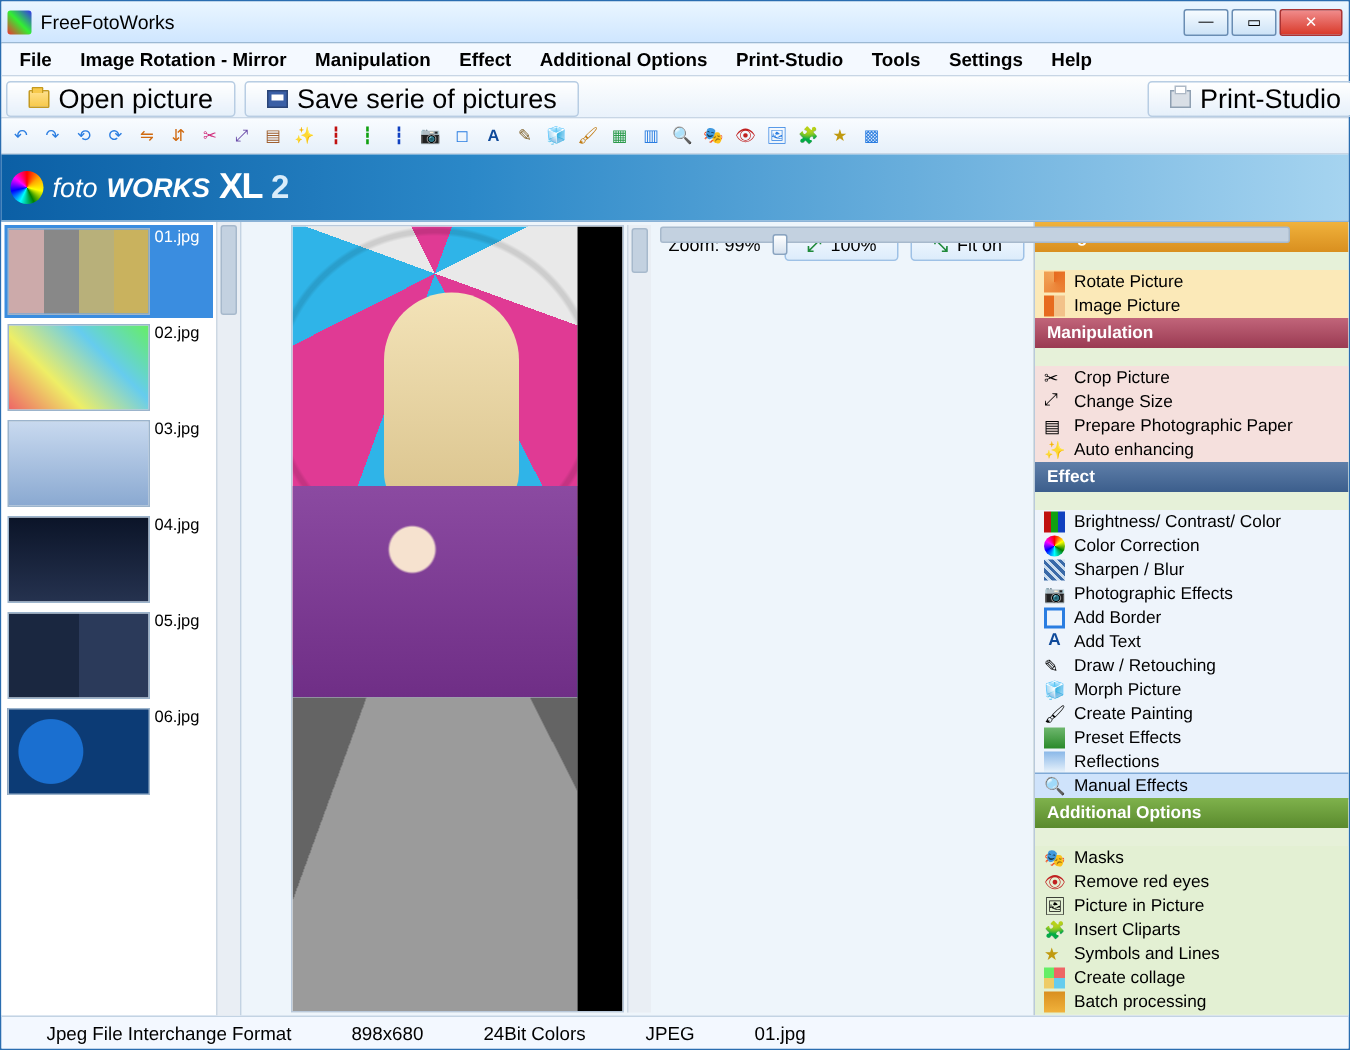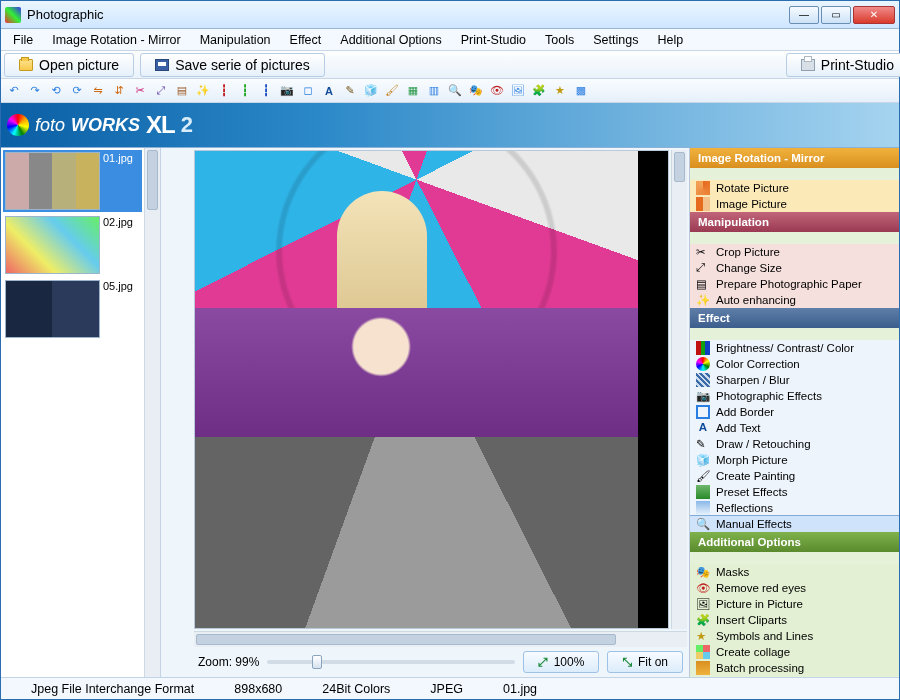--- a/index.html
+++ b/index.html
@@ -5,22 +5,22 @@
   * { box-sizing: border-box; font-family: "Segoe UI", Tahoma, sans-serif; }
   html,body { margin:0; padding:0; width:900px; height:700px; overflow:hidden; background:#d6e4f0; }
   .window { width:900px; height:700px; border:1px solid #2a6db0; display:flex; flex-direction:column; background:#eaf3fb; }
   .titlebar { height:28px; background:linear-gradient(#eaf6ff,#cfe6ff); display:flex; align-items:center; padding:0 4px; border-bottom:1px solid #9bb8d3; }
   .titlebar .app-icon { width:16px; height:16px; background:linear-gradient(45deg,#e33,#3e3,#33e); border-radius:2px; margin-right:6px;}
   .titlebar .title { flex:1; font-size:13px; color:#000; }
   .winbtns { display:flex; gap:2px; }
   .winbtn { width:30px; height:18px; border:1px solid #6a8db3; border-radius:2px; background:linear-gradient(#f6fbff,#cde3f7); font-size:10px; display:flex; align-items:center; justify-content:center; cursor:pointer; }
   .winbtn.close { background:linear-gradient(#f08b8b,#d93a2a); color:#fff; border-color:#a33; width:42px;}
   .menubar { height:22px; background:#f4f9ff; border-bottom:1px solid #c8d6e5; display:flex; align-items:center; padding:0 4px; font-size:12.5px; gap:3px;}
-  .menubar .mitem { padding:2px 8px; cursor:pointer; border-radius:2px;}
-  .bigtoolbar { height:28px; border-bottom:1px solid #c8d6e5; background:linear-gradient(#fdfefe,#e9f2fb); display:flex; align-items:center; font-size:14px;}
+  .menubar .mitem { padding:2px 8px; cursor:pointer; border-radius:2px;font-weight:bold;}
+  .bigtoolbar { height:28px; border-bottom:1px solid #c8d6e5; background:linear-gradient(#fdfefe,#e9f2fb); display:flex; align-items:flex-end; font-size:18px;}
   .tbtn { display:flex; align-items:center; gap:6px; height:24px; padding:0 14px; border:1px solid #b8cde3; border-radius:3px; margin:0 3px; background:linear-gradient(#ffffff,#e6f0fa); cursor:pointer; white-space:nowrap;}
   .tbtn .tic { width:14px; height:12px; }
   .ic-folder { background:linear-gradient(#ffe08a,#f7c94b); border:1px solid #c59a1f; border-radius:1px; position:relative;}
   .ic-folder::before{content:"";position:absolute;top:-3px;left:1px;width:6px;height:3px;background:#f7c94b;border:1px solid #c59a1f;border-bottom:none;border-radius:1px 1px 0 0;}
   .ic-floppy { background:#3a5fa5; border:1px solid #2a4577; position:relative;}
   .ic-floppy::after{content:"";position:absolute;left:2px;right:2px;top:2px;height:4px;background:#fff;}
   .ic-printer { width:14px;height:12px;background:#d9dfe6;border:1px solid #8fa0b2; position:relative;}
   .ic-printer::before{content:"";position:absolute;left:2px;right:2px;top:-4px;height:4px;background:#fff;border:1px solid #aeb9c6;}
   .smalltoolbar { height:24px; background:linear-gradient(#f9fcff,#e6f0fa); border-bottom:1px solid #c8d6e5; display:flex; align-items:center; padding:0 4px; gap:3px; }
   .sbtn { width:18px; height:18px; border:1px solid transparent; border-radius:2px; display:flex; align-items:center; justify-content:center; cursor:pointer; font-size:11px;}
@@ -36,21 +36,21 @@
   .thumb .timg { width:95px; height:58px; border:1px solid #9cb4cc; background:#ddd;}
   .thumb .tname { font-size:11px; padding-left:3px;}
   .timg.i1{background:linear-gradient(90deg,#caa 0 25%, #888 25% 50%, #b8b07a 50% 75%, #c9b25e 75% 100%), radial-gradient(circle at 30% 40%, #f2d6c0 18%, transparent 19%);}
   .timg.i2{background:linear-gradient(45deg,#e66,#ee6,#6ce,#6e6);}
   .timg.i3{background:linear-gradient(#c8d9ef,#8aa9d1);} 
   .timg.i4{background:linear-gradient(#0b1428,#25324f);}
   .timg.i5{background:linear-gradient(90deg,#1a2740 50%, #2b3a5a 50%);}
   .timg.i6{background:radial-gradient(circle at 30% 50%, #1a6fd0 30%, #0c3b75 31%), radial-gradient(circle at 70% 50%, #1a6fd0 30%, #0c3b75 31%) #0c3b75;}
   .vscroll { width:16px; background:#e9eef4; border-left:1px solid #cdd8e3; position:relative;}
   .vscroll .vthumb{position:absolute; left:2px; right:2px; background:#c3d1e0; border:1px solid #a7b9cc; border-radius:2px;}
-  .center { flex:1; display:flex; flex-direction:column; min-width:0;margin-left:31px;}
+  .center { flex:1; display:flex; flex-direction:row; min-width:0;margin-left:31px;}
   .canvasrow { flex:1; display:flex; min-height:0;}
   .canvas { flex:1; border:1px solid #b9c9db; margin:2px; background:#fff; position:relative; overflow:hidden;}
   .imgtop{position:absolute;left:0;right:30px;top:0;height:60%; background:
      radial-gradient(circle at 50% 35%, rgba(0,0,0,0) 46%, rgba(0,0,0,0.12) 47% 48%, rgba(0,0,0,0) 49%),
      conic-gradient(from 200deg at 50% 10%, #e03a94 0 12%, #2fb4e8 12% 25%, #e9e9e9 25% 37%, #e03a94 37% 50%, #2fb4e8 50% 62%, #e9e9e9 62% 75%, #e03a94 75% 87%, #2fb4e8 87% 100%);
   }
   .imgtop::after{content:"";position:absolute;left:0;right:0;bottom:0;height:45%;
      background: radial-gradient(circle at 42% 30%, #f6e2cf 10%, transparent 11%),
                  linear-gradient(#8b4aa1,#6f2e86);
   }
@@ -84,21 +84,21 @@
   .undo{padding:4px 22px;color:#6f8a50;font-size:11px;cursor:pointer;}
   .statusbar{height:22px;border-top:1px solid #c3d3e3;background:#f3f8ff;display:flex;align-items:center;font-size:12.5px;padding:0 30px;gap:40px;}
 </style>
 </head>
 <body>
 
 <div class="window">
 
   <div class="titlebar">
     <div class="app-icon"></div>
-    <div class="title">Photographic</div>
+    <div class="title">FreeFotoWorks</div>
     <div class="winbtns">
       <div class="winbtn">—</div>
       <div class="winbtn">▭</div>
       <div class="winbtn close">✕</div>
     </div>
   </div>
 
   <div class="menubar">
     <div class="mitem">File</div>
     <div class="mitem">Image Rotation - Mirror</div>
@@ -172,22 +172,34 @@
       <div class="thumbs">
         <div class="thumb sel">
             <div class="timg i1"></div>
             <div class="tname">01.jpg</div>
           </div>
         <div class="thumb">
             <div class="timg i2"></div>
             <div class="tname">02.jpg</div>
           </div>
         <div class="thumb">
+            <div class="timg i3"></div>
+            <div class="tname">03.jpg</div>
+          </div>
+        <div class="thumb">
+            <div class="timg i4"></div>
+            <div class="tname">04.jpg</div>
+          </div>
+        <div class="thumb">
             <div class="timg i5"></div>
             <div class="tname">05.jpg</div>
+          </div>
+        <div class="thumb">
+            <div class="timg i6"></div>
+            <div class="tname">06.jpg</div>
           </div>
       </div>
       <div class="vscroll">
           <div class="vthumb" style="top:2px;height:60px"></div>
         </div>
     </div>
 
     <div class="center">
       <div class="canvasrow">
         <div class="canvas">

